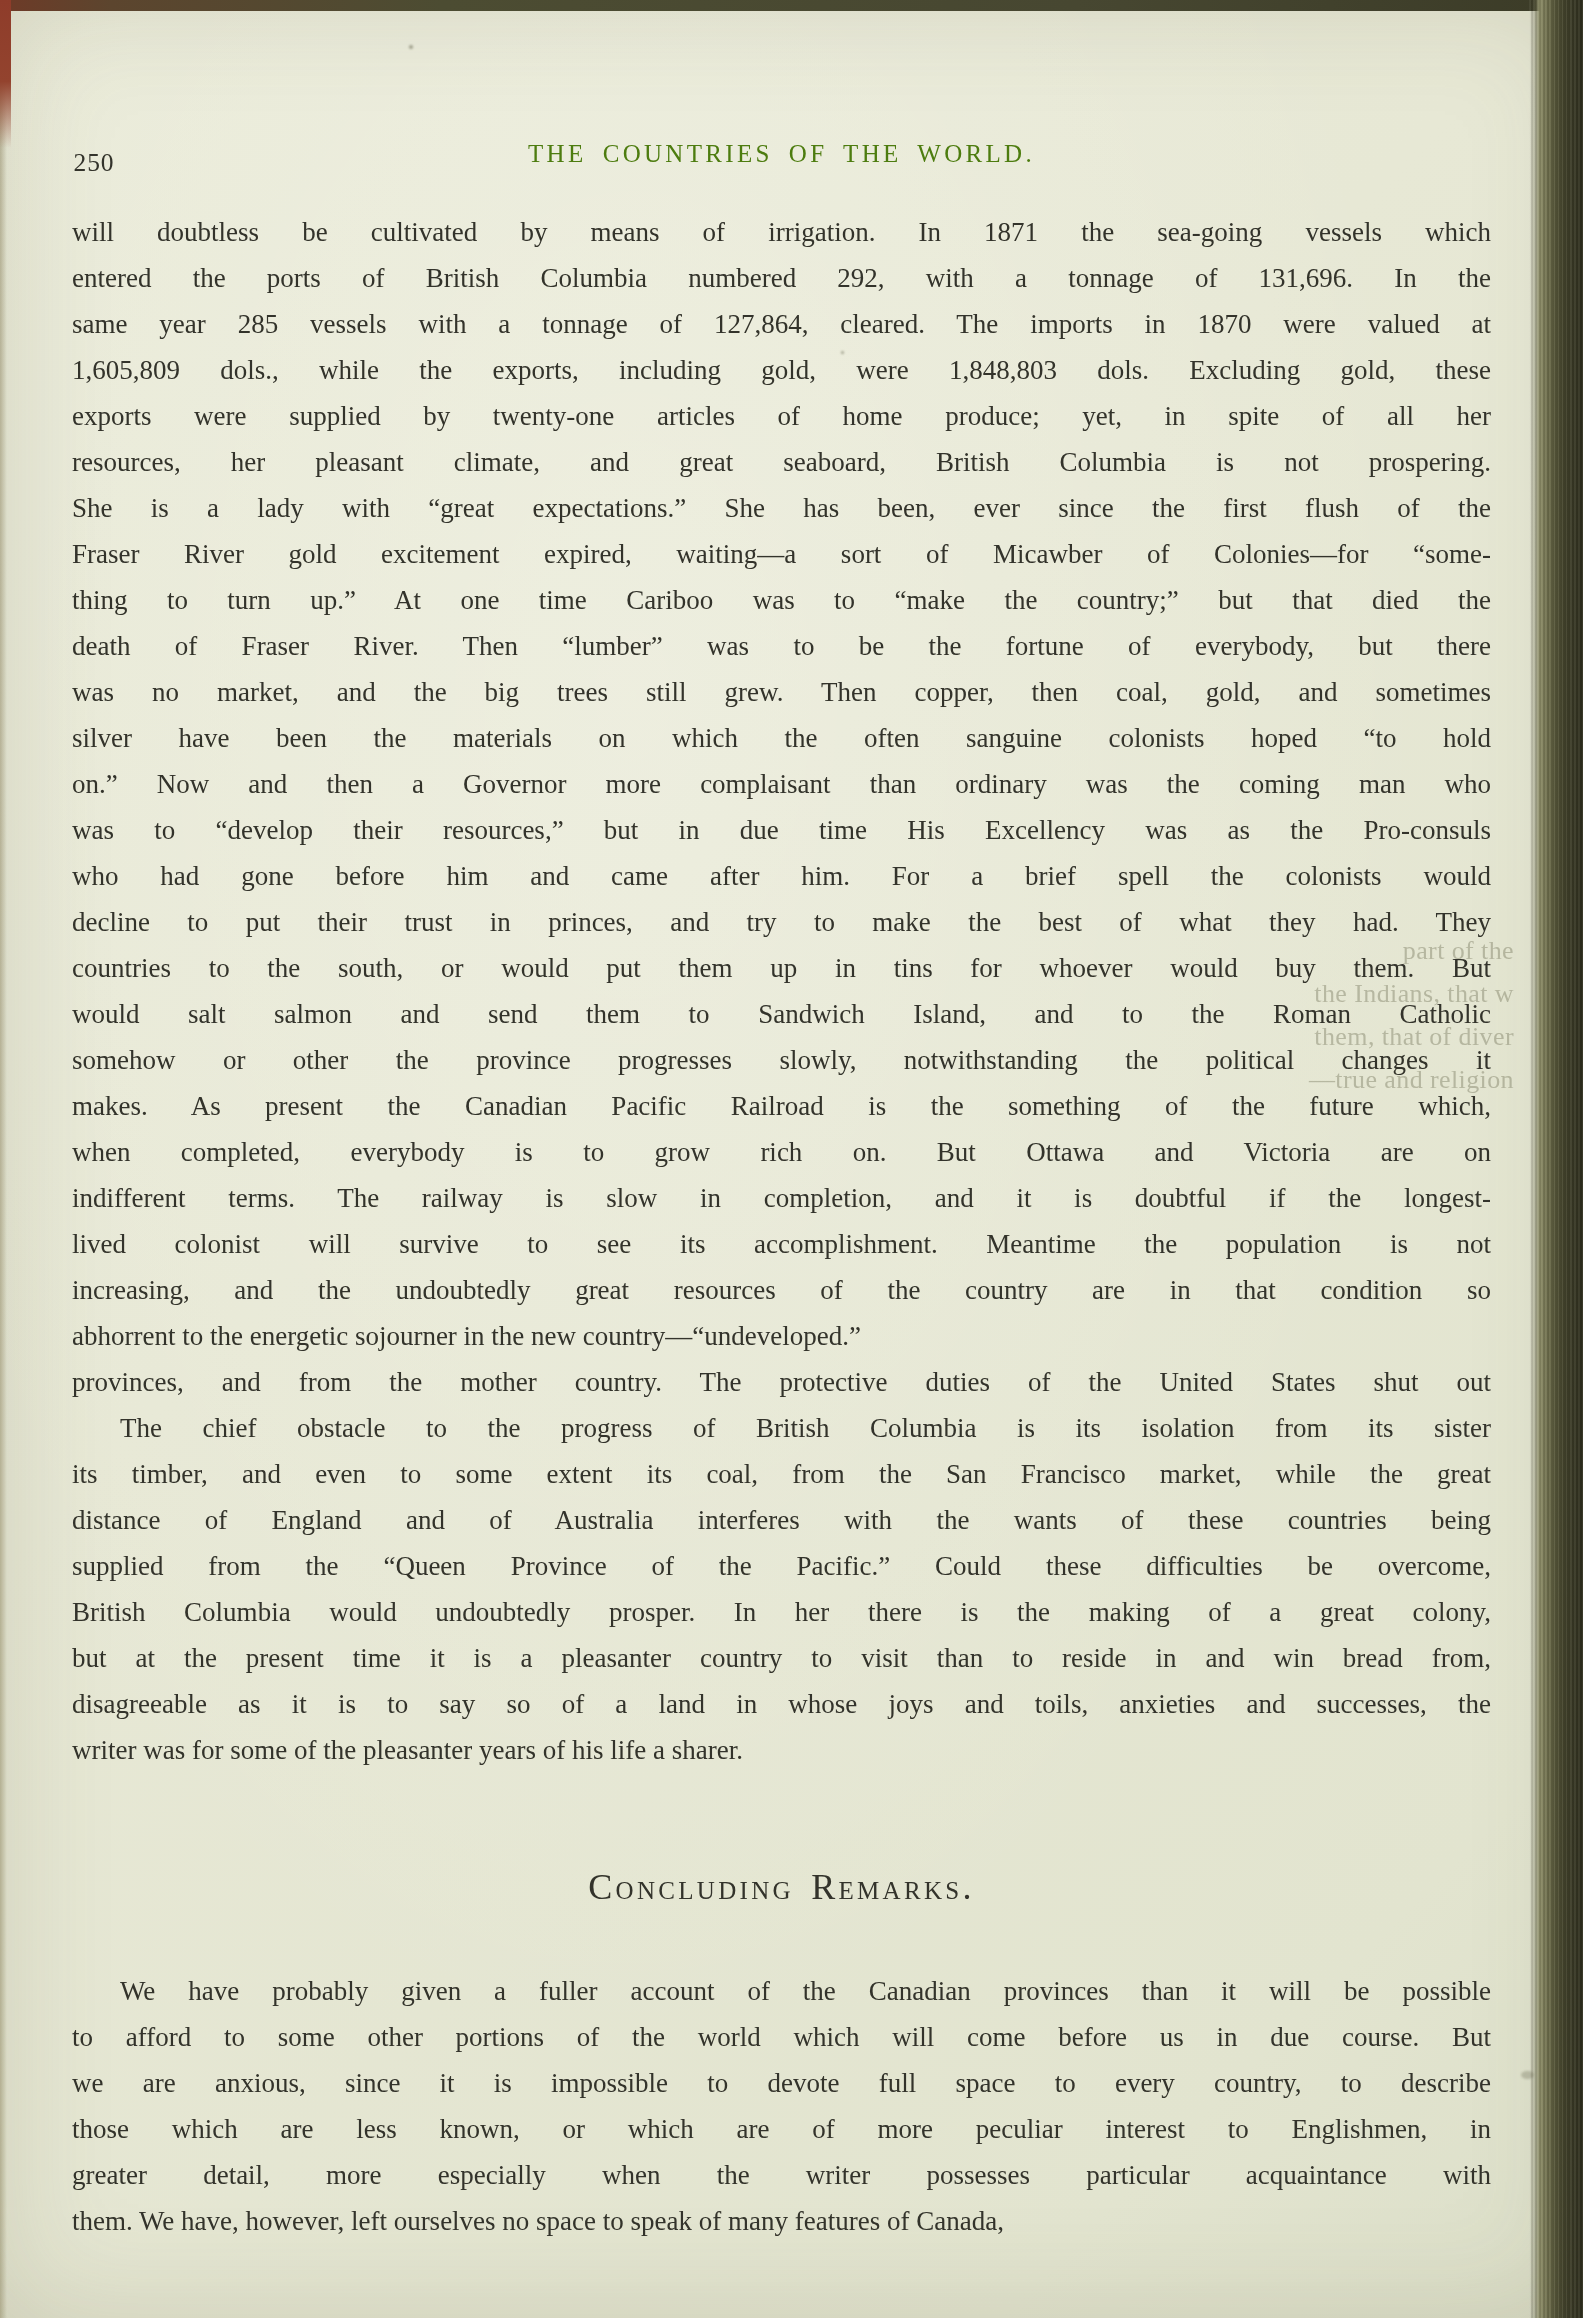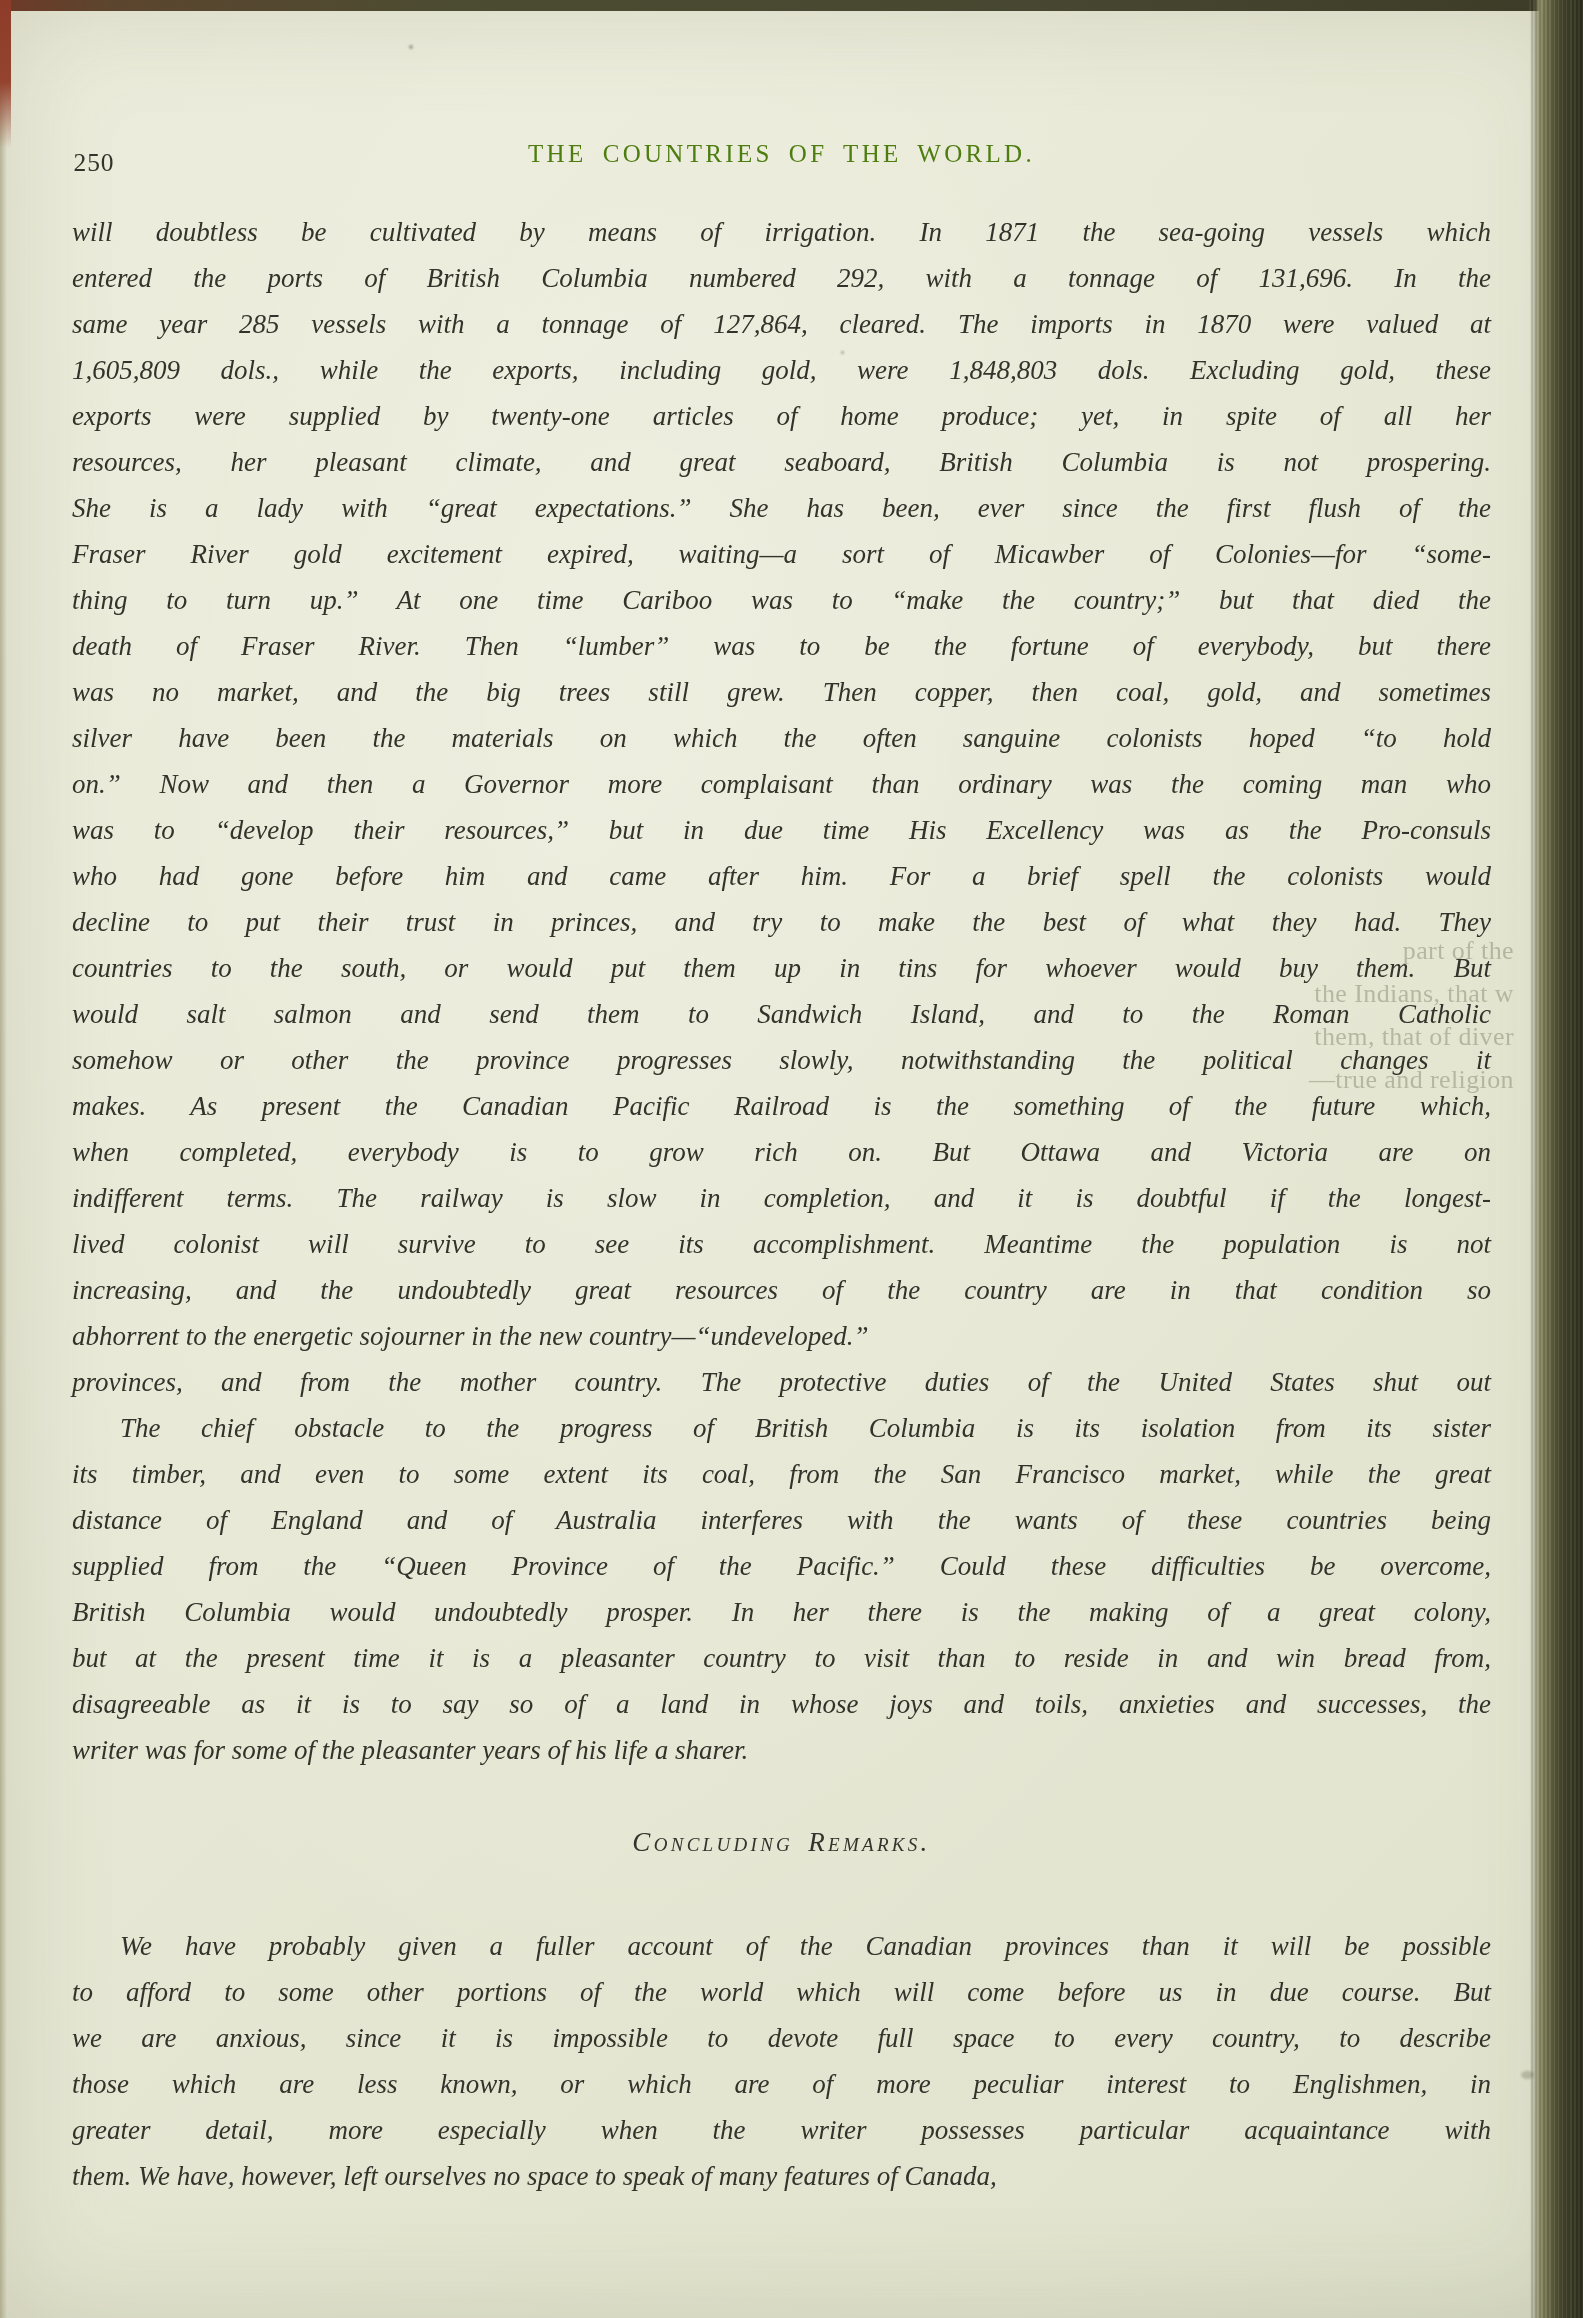--- a/index.html
+++ b/index.html
@@ -63,38 +63,37 @@
     letter-spacing: 3.3px;
     word-spacing: 6.6px;
     font-size: 25px;
     color: #4d7c0f;
   }
   
   .text-block {
     position: absolute; left: 72px; top: 209px; width: 1419px;
     font-size: 27px; line-height: 46px;
     color: #33332b;
-    font-style: italic;
   }
   .paragraph { margin: 0; }
   .line {
     text-align: justify;
     text-align-last: justify;
     white-space: normal;
   }
   .line.last { text-align-last: left; }
   .line.indent { padding-left: 48px; }
   .section-heading {
     text-align: center;
     font-variant: small-caps;
     letter-spacing: 3.3px;
     word-spacing: 5px;
-    font-size: 27px;
+    font-size: 36px;
     line-height: 46px;
-    margin: 46px 0 58px 0;
+    margin: 91px 0 58px 0;
   }
   
   .bleed-block {
     position: absolute; right: 69px; top: 929px; width: 313px;
     text-align: right;
     font-size: 26px; line-height: 43px;
     color: rgba(84,84,56,0.32);
     letter-spacing: 0.4px;
     pointer-events: none;
   }

